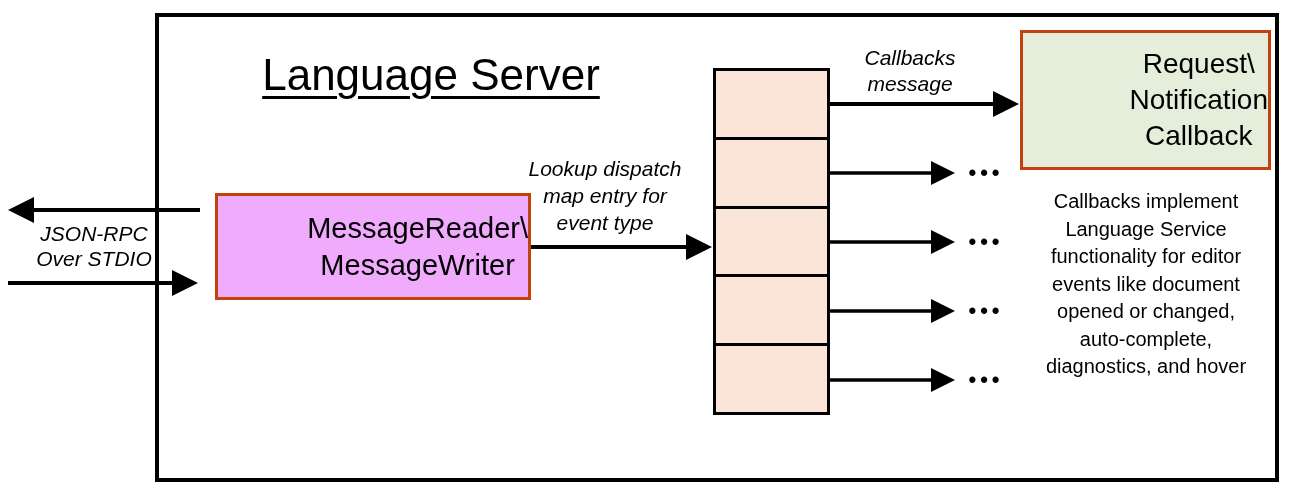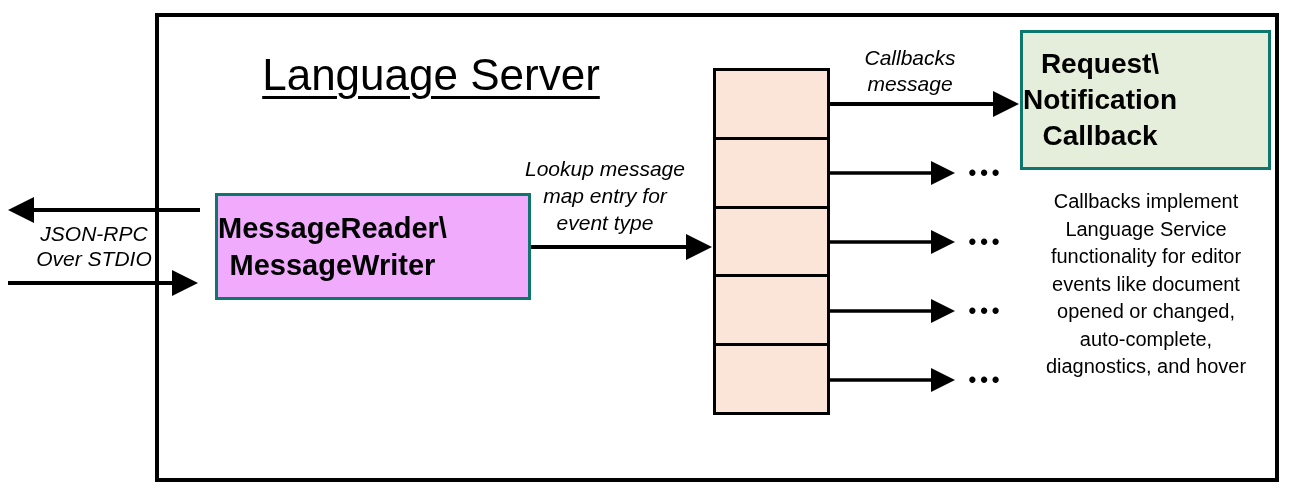--- a/index.html
+++ b/index.html
@@ -23,23 +23,23 @@
     left: 225px; top: 48px; width: 346px; height: 54px;
     font-size: 44px; line-height: 54px; text-align: center;
     text-decoration: underline;
     text-decoration-thickness: 3px;
     text-underline-offset: 6px;
     white-space: pre-line;
     margin-left: 33px;
   }
   .node {
     box-sizing: border-box;
-    border: 3px solid #0f766e;
-    display: flex; align-items: center; justify-content: flex-start;
-    text-align: center; white-space: pre-line; font-weight: bold;
+    border: 3px solid #c2410c;
+    display: flex; align-items: center; justify-content: flex-end;
+    text-align: center; white-space: pre-line;
   }
   .reader-box {
     left: 215px; top: 193px; width: 316px; height: 107px;
     background: #f0abfc;
     font-size: 29px; line-height: 37px;
   }
   .callback-box {
     left: 1020px; top: 30px; width: 251px; height: 140px;
     background: #e4eeda;
     font-size: 28px; line-height: 36px;
@@ -126,21 +126,21 @@
   <div class="abs title">Language Server</div>
 
   <div class="abs caption stdio-label">JSON-RPC
 Over STDIO</div>
 
   <div class="abs node reader-box">
     <span>MessageReader\
 MessageWriter</span>
   </div>
 
-  <div class="abs caption lookup-label">Lookup message
+  <div class="abs caption lookup-label">Lookup dispatch
 map entry for
 event type</div>
 
   <div class="abs dispatch-map">
     <div class="dispatch-cell"></div>
     <div class="dispatch-cell"></div>
     <div class="dispatch-cell"></div>
     <div class="dispatch-cell"></div>
     <div class="dispatch-cell"></div>
   </div>

